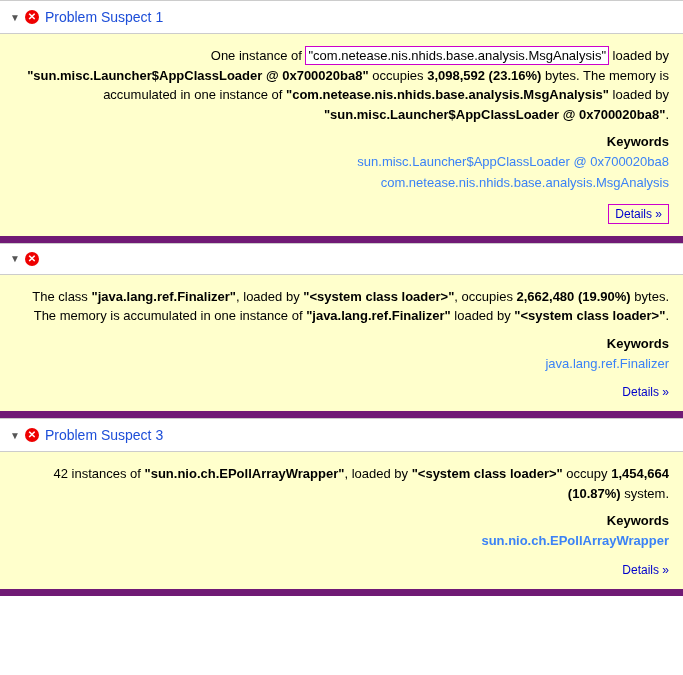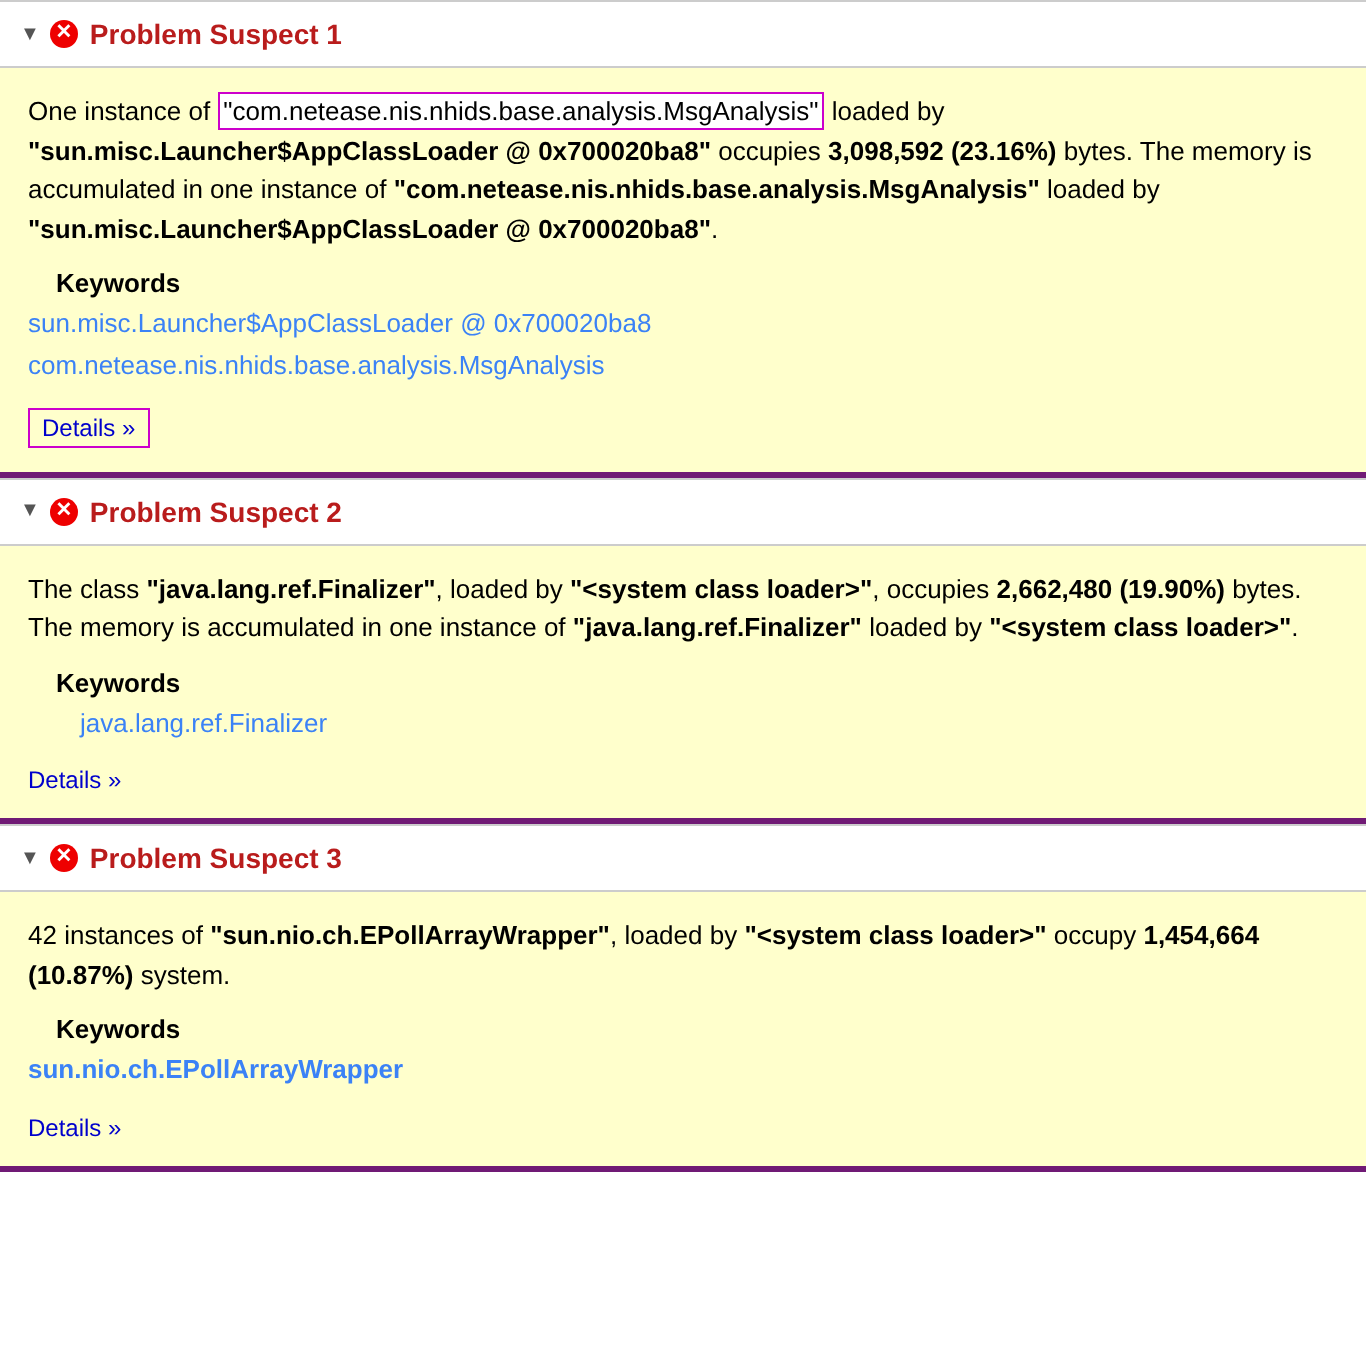--- a/index.html
+++ b/index.html
@@ -42,28 +42,29 @@
       font-size: 10px;
       font-weight: bold;
       text-align: center;
       line-height: 14px;
       margin-right: 6px;
       flex-shrink: 0;
     }
 
     .section-title {
       font-size: 14px;
-      font-weight: bold;
-      color: #b91c1c;
+      font-weight: normal;
+      color: #1d4ed8;
     }
 
     .section-body {
       background: #ffffcc;
-      border-bottom: 3px solid #701a75;
+      border-bottom: 7px solid #701a75;
       padding: 12px 14px 12px 14px;
+      text-align: right;
     }
 
     .description {
       line-height: 1.5;
       margin-bottom: 10px;
       color: #000;
     }
 
     .description .highlighted {
       background: #fff;
@@ -121,21 +122,20 @@
       <div class="section-body"><p class="description"><span>One instance of </span><span class="highlighted">"com.netease.nis.nhids.base.analysis.MsgAnalysis"</span><span> loaded by </span><b>"sun.misc.Launcher$AppClassLoader @ 0x700020ba8"</b><span> occupies </span><b>3,098,592 (23.16%)</b><span> bytes. The memory is accumulated in one instance of </span><b>"com.netease.nis.nhids.base.analysis.MsgAnalysis"</b><span> loaded by </span><b>"sun.misc.Launcher$AppClassLoader @ 0x700020ba8"</b><span>.</span></p><div class="keywords-section">
           <div class="keywords-label">Keywords</div>
           <div class="keywords-text" style="white-space: pre;">sun.misc.Launcher$AppClassLoader @ 0x700020ba8
 com.netease.nis.nhids.base.analysis.MsgAnalysis</div>
         </div><a class="details-link" href="#">Details »</a></div>
     </div>
     <div class="section">
       <div class="section-header">
       <span class="chevron">▼</span>
       <span class="error-icon">✕</span>
-      <span class="section-title">Problem Suspect 2</span>
     </div>
       <div class="section-body"><p class="description"><span>The class </span><b>"java.lang.ref.Finalizer"</b><span>, loaded by </span><b>"&lt;system class loader&gt;"</b><span>, occupies </span><b>2,662,480 (19.90%)</b><span> bytes. The memory is accumulated in one instance of </span><b>"java.lang.ref.Finalizer"</b><span> loaded by </span><b>"&lt;system class loader&gt;"</b><span>.</span></p><div class="keywords-section">
           <div class="keywords-label">Keywords</div>
           <div class="keywords-text" style="white-space: pre; padding-left: 26px;">java.lang.ref.Finalizer</div>
         </div><a class="details-link-plain" href="#">Details »</a></div>
     </div>
     <div class="section">
       <div class="section-header">
       <span class="chevron">▼</span>
       <span class="error-icon">✕</span>

